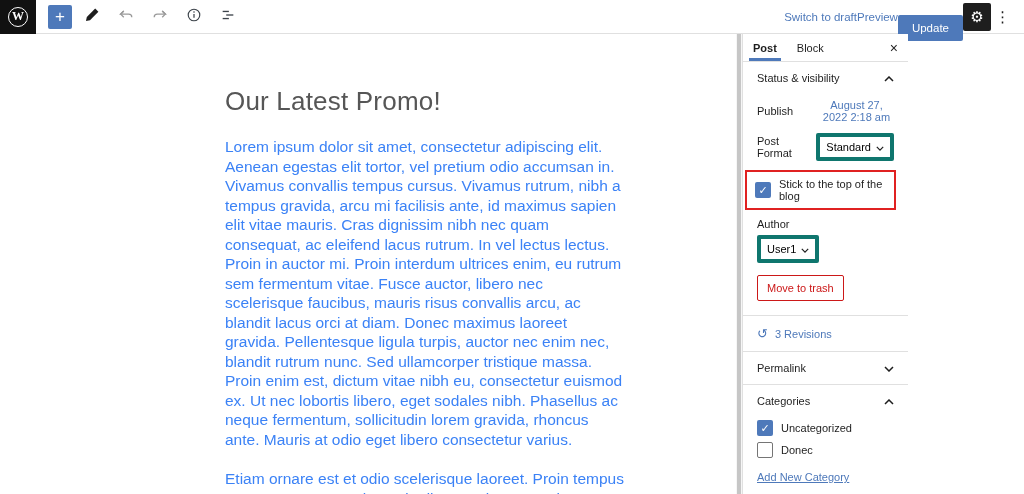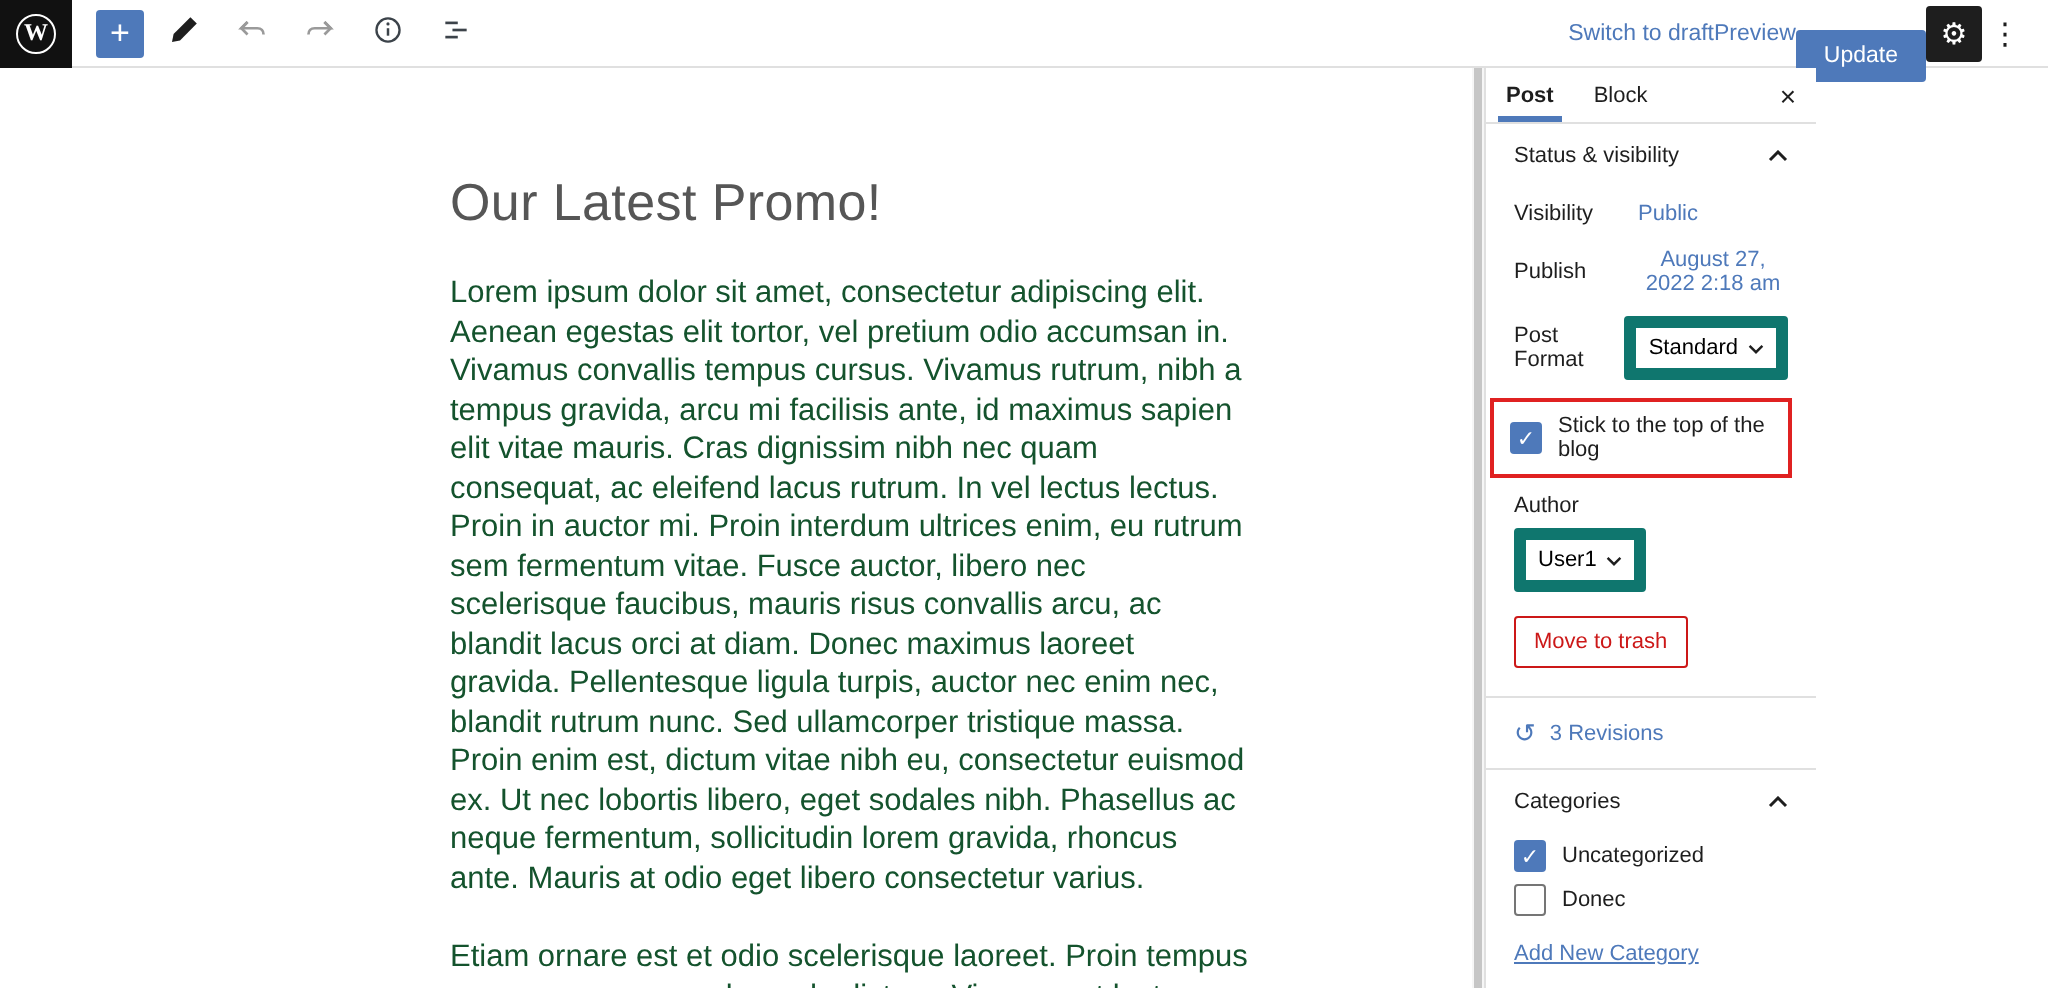--- a/index.html
+++ b/index.html
@@ -29,21 +29,21 @@
   .gear-btn { width:28px; height:28px; background:#1e1e1e; color:#fff; border:none;
               border-radius:2px; font-size:15px; cursor:pointer; }
   .dots-btn { background:none; border:none; font-size:15px; color:#1e1e1e;
               cursor:pointer; padding:0 4px; }
 
   
   .main { flex:1; display:flex; min-height:0; }
   .canvas { width:736px; background:#fff; overflow:hidden; }
   .content { margin:52px 0 0 225px; width:400px; }
   .post-title { font-size:26px; font-weight:400; color:#565656; letter-spacing:.2px; }
-  .post-p { margin-top:20px; font-size:15.5px; line-height:19.5px; color:#14532d; }
+  .post-p { margin-top:20px; font-size:15.5px; line-height:19.5px; color:#3b82f6; }
   .vscrollbar { width:6px; background:#f6f6f6; position:relative; }
   .vscroll-thumb { position:absolute; top:0; left:1px; width:4px; height:100%;
                    background:#c6c6c6; }
 
   
   .sidebar { width:166px; border-left:1px solid #e0e0e0; background:#fff;
              font-size:11px; color:#1e1e1e; overflow:hidden; }
   .sb-tabs { height:28px; display:flex; align-items:stretch;
              border-bottom:1px solid #e0e0e0; }
   .sb-tab { padding:0 10px; display:flex; align-items:center; font-size:11px;
@@ -56,21 +56,21 @@
               color:#1e1e1e; padding:0 10px; cursor:pointer; }
   .panel { border-bottom:1px solid #e0e0e0; }
   .panel-head { display:flex; align-items:center; justify-content:space-between;
                 padding:10px 14px; background:none; border:none; width:100%;
                 font:inherit; font-weight:400; color:#1e1e1e; cursor:pointer; }
   .rowline { display:flex; align-items:center; padding:5px 14px; min-height:25px; }
   .rowline .lbl { width:62px; flex:0 0 62px; }
   .blue-link { color:#4e79ba; text-decoration:none; background:none; border:none;
                font:inherit; cursor:pointer; padding:0; }
   .mini-select { display:inline-flex; align-items:center; gap:5px;
-                 border:6px solid #0f766e; border-radius:2px; padding:4px 6px;
+                 border:4px solid #0f766e; border-radius:2px; padding:4px 6px;
                  background:#fff; font:inherit; cursor:pointer; }
   .sticky-row { display:flex; align-items:center; gap:8px; margin:4px 12px 6px 2px;
                 border:2px solid #e02121; padding:6px 6px 6px 8px; }
   .checkbox { width:16px; height:16px; border-radius:2px; flex:0 0 16px;
               display:flex; align-items:center; justify-content:center; cursor:pointer; }
   .checkbox.checked { background:#4e79ba; color:#fff; font-size:11px; }
   .checkbox.unchecked { background:#fff; border:1px solid #757575; }
   .author-block { padding:2px 14px 8px; }
   .trash-btn { margin:4px 14px 14px; border:1px solid #cc1818; color:#cc1818;
                background:#fff; border-radius:2px; padding:6px 9px; font:inherit;
@@ -171,24 +171,20 @@
       </div>
 
       <section class="panel">
         <button class="panel-head">
           <span>Status &amp; visibility</span>
           <span><svg width="10" height="6" viewBox="0 0 10 6">
                 <polyline class="chev" points="1,5 5,1 9,5"></polyline>
               </svg></span>
         </button>
         <div class="rowline">
-          <span class="lbl">Visibility</span>
-          <button class="blue-link">Public</button>
-        </div>
-        <div class="rowline">
           <span class="lbl">Publish</span>
           <button class="blue-link">August 27, 2022 2:18 am</button>
         </div>
         <div class="rowline" style="justify-content:space-between;">
           <span>Post Format</span>
           <button class="mini-select">
             <span>Standard</span>
             <span><svg width="8" height="5" viewBox="0 0 10 6">
                   <polyline class="chev" points="1,1 5,5 9,1"></polyline>
                 </svg></span>
@@ -212,20 +208,28 @@
         <button class="trash-btn">Move to trash</button>
       </section>
 
       <section class="panel">
         <button class="revisions-row">
           <span class="rev-icon">↺</span>
           <span>3 Revisions</span>
         </button>
       </section>
 
+      <section class="panel">
+        <button class="panel-head">
+          <span>Permalink</span>
+          <span><svg width="10" height="6" viewBox="0 0 10 6">
+                <polyline class="chev" points="1,1 5,5 9,1"></polyline>
+              </svg></span>
+        </button>
+      </section>
 
       <section class="panel">
         <button class="panel-head">
           <span>Categories</span>
           <span><svg width="10" height="6" viewBox="0 0 10 6">
                 <polyline class="chev" points="1,5 5,1 9,5"></polyline>
               </svg></span>
         </button>
         <div class="cat-item">
           <span class="checkbox checked">

